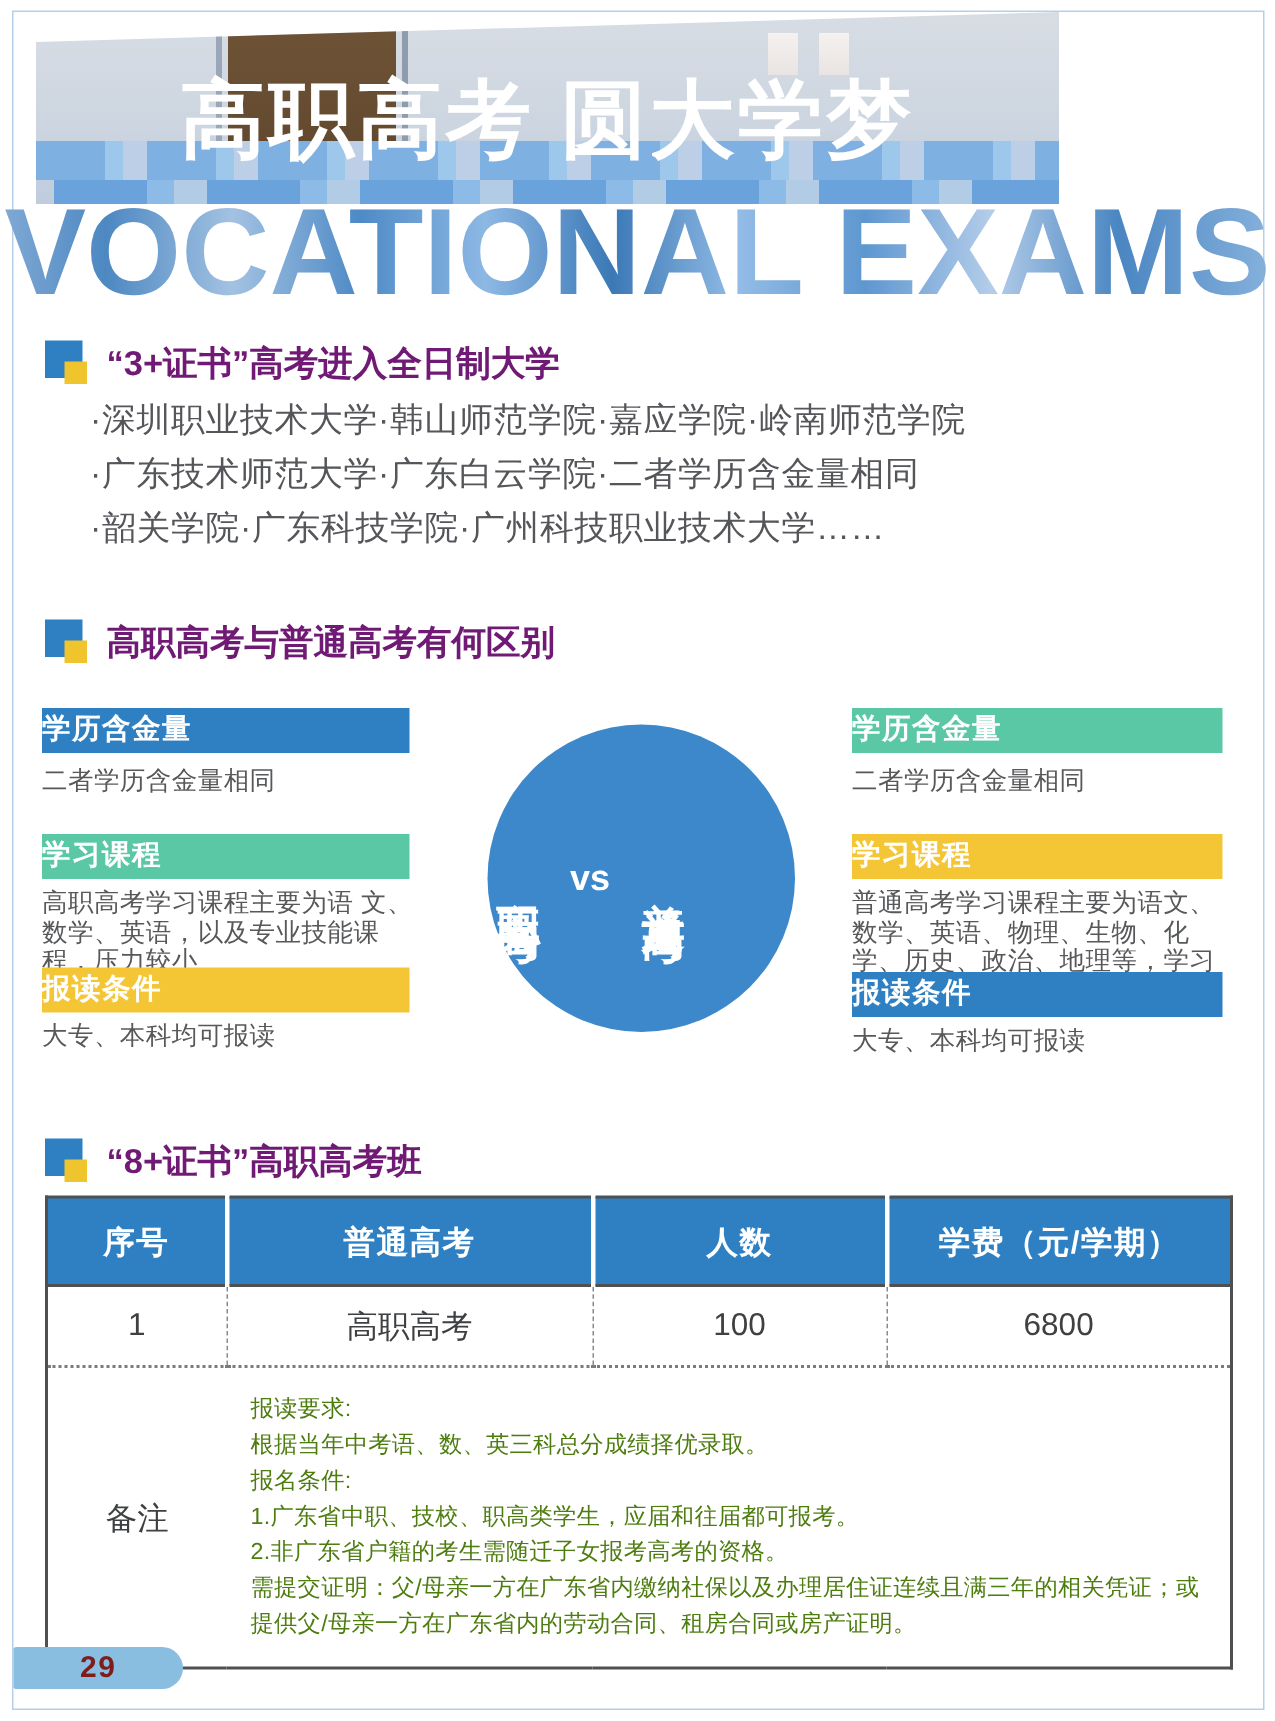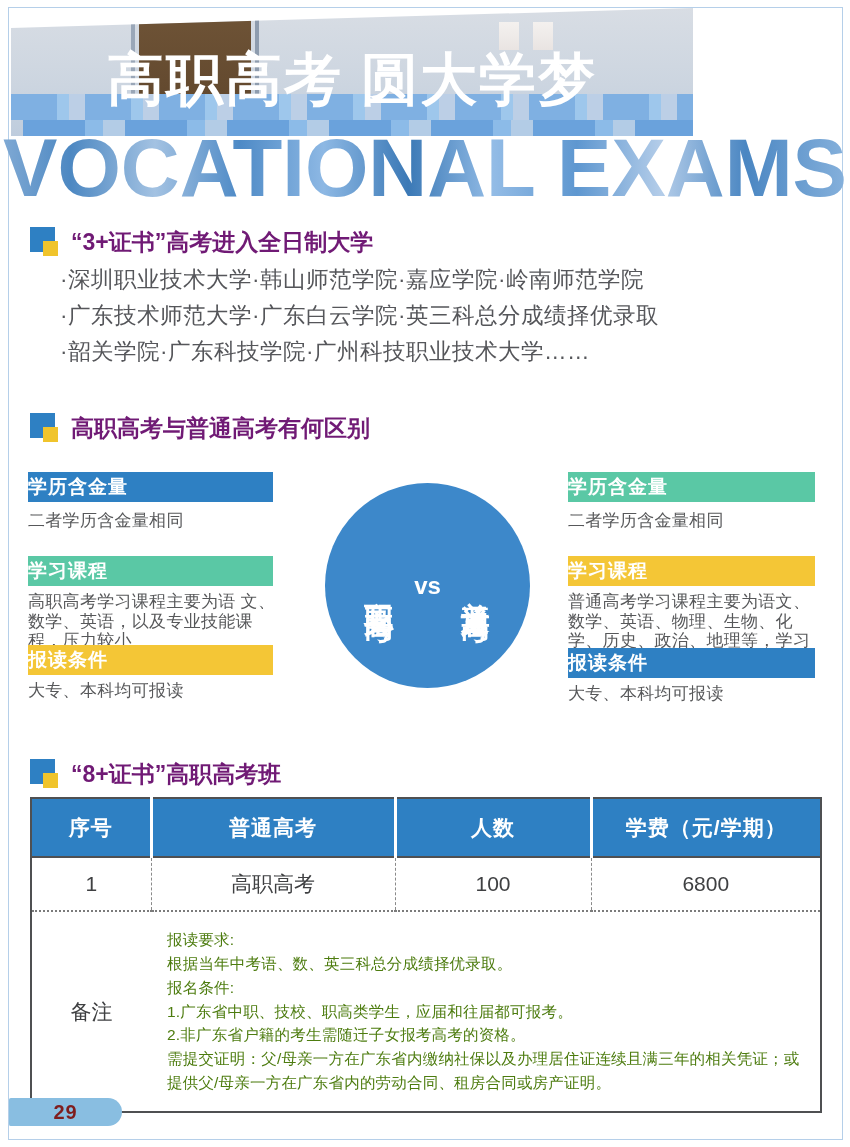--- a/index.html
+++ b/index.html
@@ -8,21 +8,21 @@
     font-family:"Liberation Sans","DejaVu Sans",sans-serif;
     -webkit-font-smoothing:antialiased;
   }
   .abs{position:absolute;}
 
   
   .page-frame{left:8px;top:7px;width:833px;height:1131px;border:1px solid #b5cfe9;z-index:0;}
 
   
   .hero{
-    left:11px;top:8px;width:682px;height:194px;z-index:1;
+    left:24px;top:8px;width:682px;height:194px;z-index:1;
     clip-path:polygon(0 20px,100% 0,100% 100%,0 100%);
     background:
       
       repeating-linear-gradient(90deg,#5e97d6 0 84px,#7fb0e4 84px 108px,#aac6e4 108px 136px) 30px 146px/100% 56px no-repeat,
       
       repeating-linear-gradient(90deg,#6aa2dc 0 62px,#8cbbe8 62px 80px,#b3cce6 80px 102px) 12px 112px/100% 34px no-repeat,
       
       repeating-linear-gradient(90deg,#7fb0e2 0 46px,#9ec7ec 46px 58px,#bccfe6 58px 74px) 0 86px/100% 26px no-repeat,
       
       linear-gradient(180deg,#6f5437 0%,#5a4128 100%) 128px 0/112px 152px no-repeat,
@@ -56,21 +56,21 @@
   .uni-list{left:60px;top:262px;z-index:2;font-size:22.5px;color:#55565a;line-height:36px;letter-spacing:.5px;white-space:nowrap;}
 
   
   .bar{height:30px;line-height:30px;text-align:left;color:#ffffff;font-size:19px;font-weight:700;letter-spacing:1px;z-index:2;}
   .bar-blue{background:#2e80c3;}
   .bar-teal{background:#5ac8a5;}
   .bar-yellow{background:#f4c636;}
   .desc{font-size:17px;color:#57585a;line-height:19.5px;z-index:2;letter-spacing:.3px;}
   .vs-circle{
     left:325px;top:483px;width:205px;height:205px;border-radius:50%;background:#3d88ca;z-index:2;
-    display:flex;align-items:center;justify-content:center;gap:15px;
+    display:flex;align-items:center;gap:15px;
   }
   .vs-vert{writing-mode:vertical-rl;text-orientation:upright;color:#ffffff;font-size:29px;font-weight:700;letter-spacing:4px;}
   .vs-label{color:#ffffff;font-size:24px;font-weight:700;}
 
   
   .class-table{left:30px;top:797px;width:790px;z-index:2;border-collapse:collapse;table-layout:fixed;}
   .class-table,.class-table td,.class-table th{border:0;}
   .class-table{border:2px solid #4f5052;}
   .class-table th{
     height:55px;background:#2e80c3;color:#ffffff;font-size:21px;font-weight:700;
@@ -122,21 +122,21 @@
 
 <div class="abs sec-head" style="left:30px;top:226px;">
   <span class="sq-icon">
       <i class="sq-b"></i>
       <i class="sq-y"></i>
     </span>
   <h2>“3+证书”高考进入全日制大学</h2>
 </div>
 <div class="abs uni-list">
   <div>·深圳职业技术大学·韩山师范学院·嘉应学院·岭南师范学院</div>
-  <div>·广东技术师范大学·广东白云学院·英三科总分成绩择优录取</div>
+  <div>·广东技术师范大学·广东白云学院·二者学历含金量相同</div>
   <div>·韶关学院·广东科技学院·广州科技职业技术大学……</div>
 </div>
 
 <div class="abs sec-head" style="left:30px;top:412px;">
   <span class="sq-icon">
       <i class="sq-b"></i>
       <i class="sq-y"></i>
     </span>
   <h2>高职高考与普通高考有何区别</h2>
 </div>

